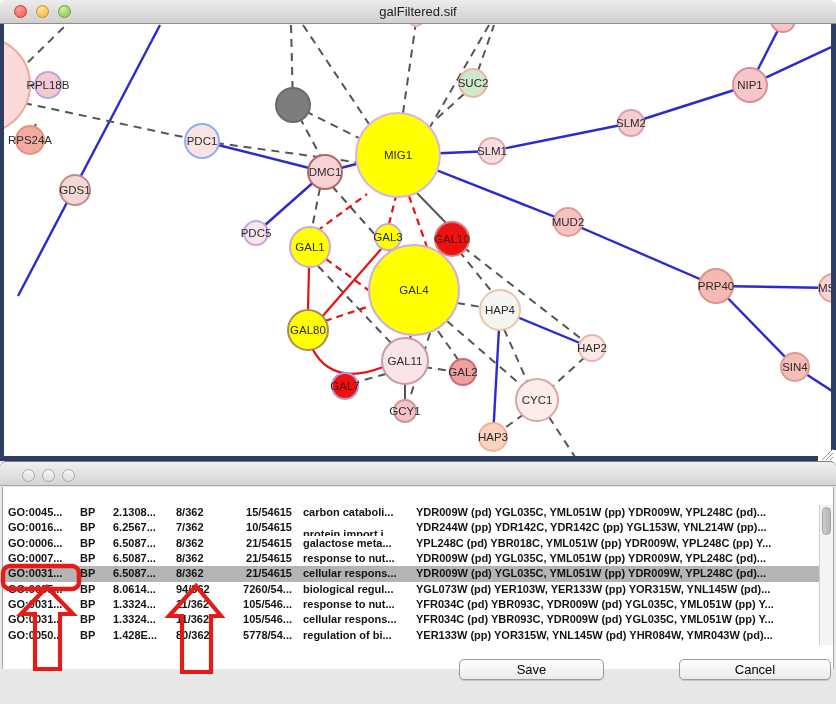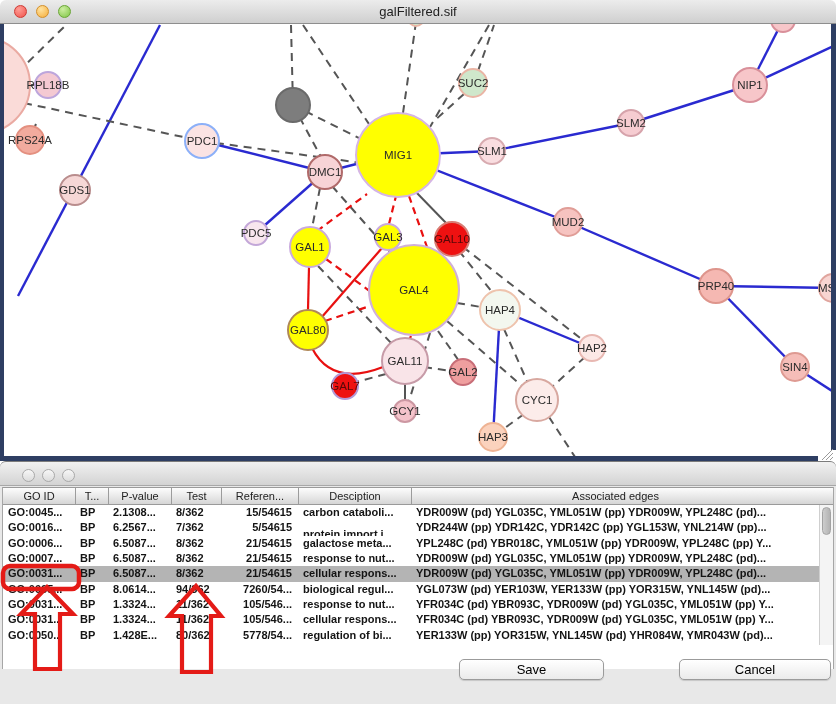--- a/index.html
+++ b/index.html
@@ -205,45 +205,36 @@
 
   <div class="noa-window">
     <div class="noa-titlebar">
       <span class="gl g1"></span>
       <span class="gl g2"></span>
       <span class="gl g3"></span>
       <span class="title">NOA output for Single Mode</span>
     </div>
 
     <div class="noa-table">
-      <div class="thead" id="thead">
-          <div class="hcell" style="width: 72px;">GO ID</div>
-          <div class="hcell" style="width: 33px;">T...</div>
-          <div class="hcell" style="width: 63px;">P-value</div>
-          <div class="hcell" style="width: 50px;">Test</div>
-          <div class="hcell" style="width: 77px;">Referen...</div>
-          <div class="hcell" style="width: 113px;">Desciption</div>
-          <div class="hcell" style="width: 408px;">Associated edges</div>
-        </div>
       <div class="tbody" id="tbody">
           <div class="trow">
             <div class="tcell" style="width: 72px;">GO:0045...</div>
             <div class="tcell" style="width: 33px;">BP</div>
             <div class="tcell" style="width: 63px;">2.1308...</div>
             <div class="tcell" style="width: 50px;">8/362</div>
             <div class="tcell right" style="width: 77px;">15/54615</div>
             <div class="tcell" style="width: 113px;">carbon cataboli...</div>
             <div class="tcell" style="width: 408px;">YDR009W (pd) YGL035C, YML051W (pp) YDR009W, YPL248C (pd)...</div>
           </div>
           <div class="trow">
             <div class="tcell" style="width: 72px;">GO:0016...</div>
             <div class="tcell" style="width: 33px;">BP</div>
             <div class="tcell" style="width: 63px;">6.2567...</div>
             <div class="tcell" style="width: 50px;">7/362</div>
-            <div class="tcell right" style="width: 77px;">5/54615</div>
+            <div class="tcell right" style="width: 77px;">10/54615</div>
             <div class="tcell" style="width: 113px; margin-top: 7px;">protein import i...</div>
             <div class="tcell" style="width: 408px;">YDR244W (pp) YDR142C, YDR142C (pp) YGL153W, YNL214W (pp)...</div>
           </div>
           <div class="trow">
             <div class="tcell" style="width: 72px;">GO:0006...</div>
             <div class="tcell" style="width: 33px;">BP</div>
             <div class="tcell" style="width: 63px;">6.5087...</div>
             <div class="tcell" style="width: 50px;">8/362</div>
             <div class="tcell right" style="width: 77px;">21/54615</div>
             <div class="tcell" style="width: 113px;">galactose meta...</div>

